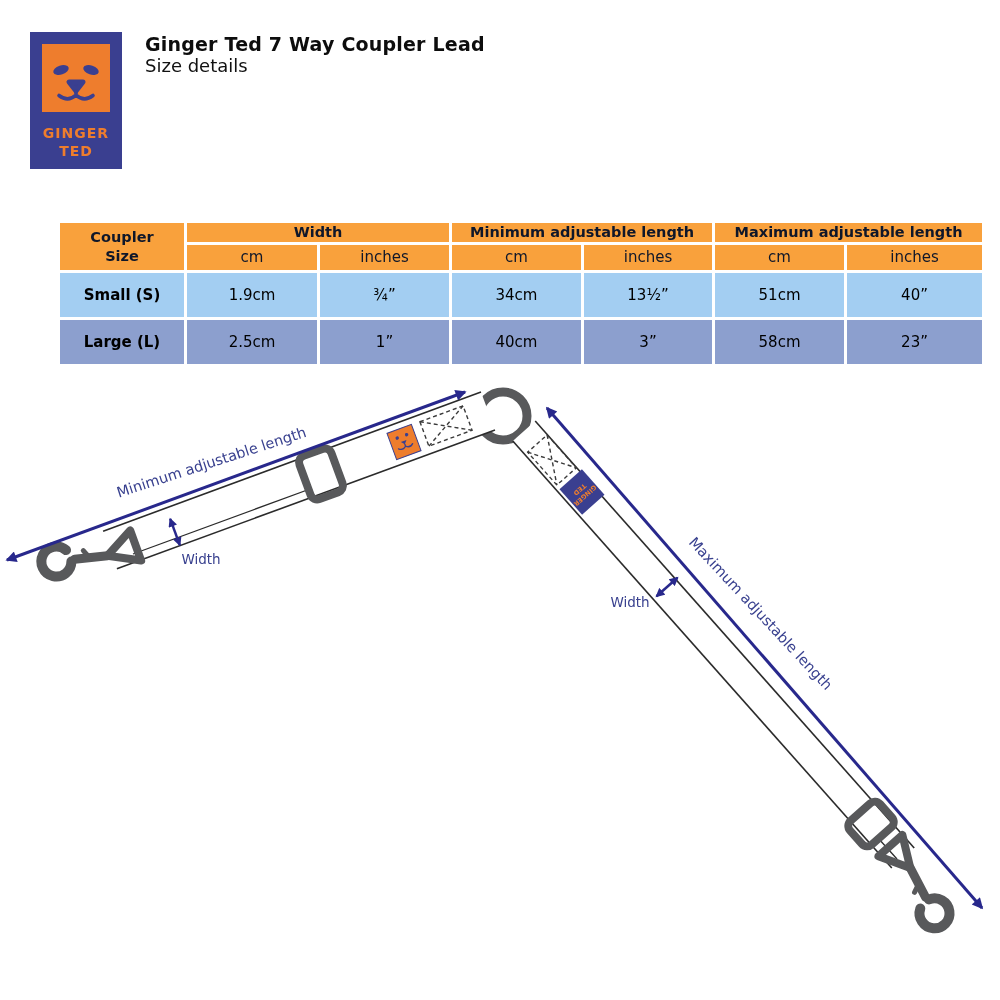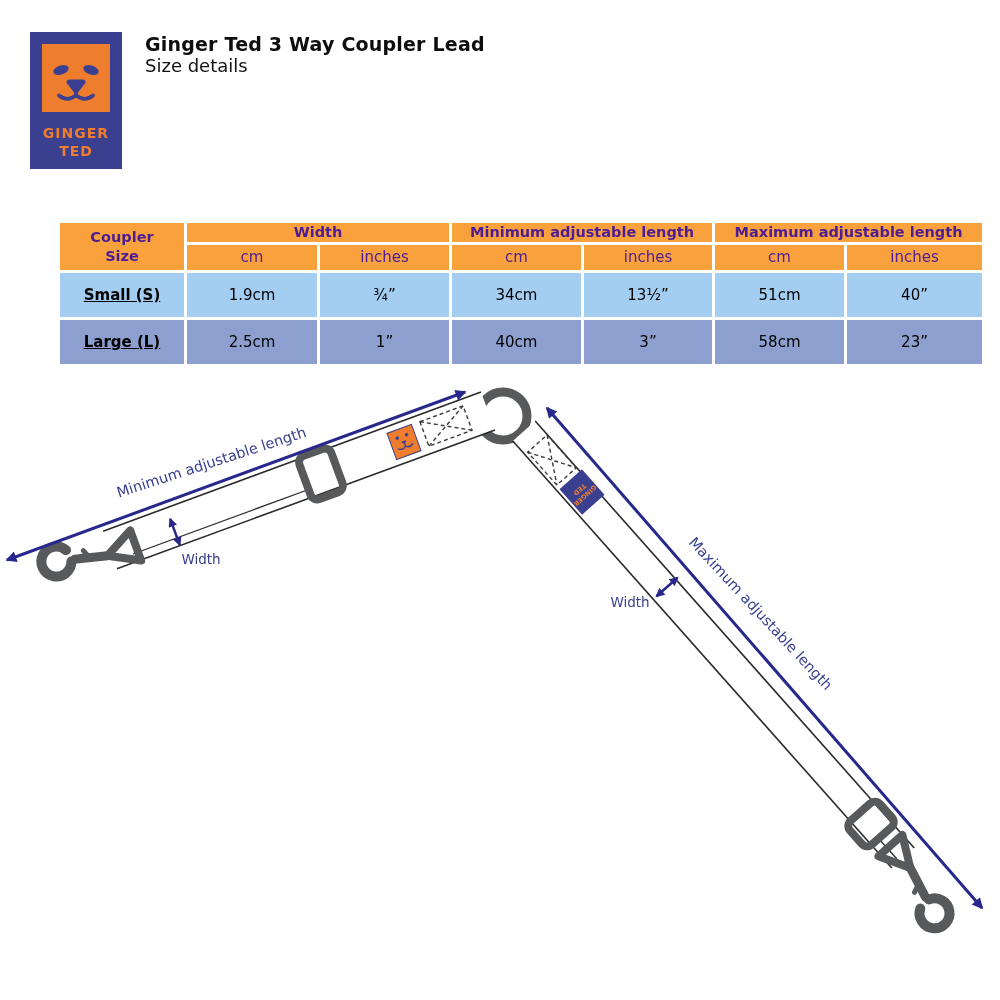--- a/index.html
+++ b/index.html
@@ -13,26 +13,26 @@
   .titles{position:absolute;left:145px;top:33px;}
   .page-title{font-size:19px;font-weight:bold;color:#0d0d0d;letter-spacing:.2px;}
   .page-subtitle{font-size:18px;color:#111;}
   
   table.size-table{
     position:absolute;left:57px;top:220px;width:928px;
     border-collapse:separate;border-spacing:3px;table-layout:fixed;
     font-size:15px;
   }
   .size-table th,.size-table td{padding:0;text-align:center;vertical-align:middle;white-space:nowrap;}
-  .size-table th{background:#F9A13C;color:#4c1d95;}
+  .size-table th{background:#F9A13C;color:#0f172a;}
   .size-table tr.hdr-group th{height:19px;font-size:14.5px;font-weight:bold;line-height:19px;}
   .size-table tr.hdr-sub th{height:25px;font-weight:normal;line-height:17px;}
   .size-table th.corner{font-weight:bold;line-height:19px;}
   .size-table tr.row td{height:44px;}
-  .size-table tr.row td.size{font-weight:bold;text-decoration:underline;}
+  .size-table tr.row td.size{font-weight:bold;}
   .size-table tr.row-small td{background:#A3CEF2;}
   .size-table tr.row-large td{background:#8C9FCE;margin-left:29px;}
   
   .diagram{position:absolute;left:0;top:0;width:1000px;height:1000px;}
   .diagram text{font-family:"DejaVu Sans","Liberation Sans",sans-serif;}
   .dim-label{font-size:14.5px;fill:#39418F;}
   .width-label{font-size:13.5px;fill:#39418F;}
   .logo text{font-family:"DejaVu Sans","Liberation Sans",sans-serif;}
 </style>
 </head>
@@ -47,21 +47,21 @@
       <ellipse cx="61" cy="38" rx="8" ry="4.6" transform="rotate(18 61 38)"></ellipse>
       <path d="M39 50 L53 50 L46 59 Z" stroke="#3A3F90" stroke-width="5" stroke-linejoin="round"></path>
     </g>
     <path d="M46 59 L46 63 M46 63 Q38 70.5 29 63.5 M46 63 Q54 70.5 63 63.5" fill="none" stroke="#3A3F90" stroke-width="3.6" stroke-linecap="round"></path>
     <text x="46" y="106" text-anchor="middle" font-size="14" font-weight="bold" letter-spacing="1" fill="#EE7D2D">GINGER</text>
     <text x="46" y="124" text-anchor="middle" font-size="14" font-weight="bold" letter-spacing="1" fill="#EE7D2D">TED</text>
   </svg>
 </div>
 
 <div class="titles">
-  <div class="page-title">Ginger Ted 3 Way Coupler Lead</div>
+  <div class="page-title">Ginger Ted 7 Way Coupler Lead</div>
   <div class="page-subtitle">Size details</div>
 </div>
 
 <table class="size-table">
   <colgroup>
     <col style="width:124px">
       <col style="width:130px">
       <col style="width:129px">
     <col style="width:129px">
       <col style="width:128px">

